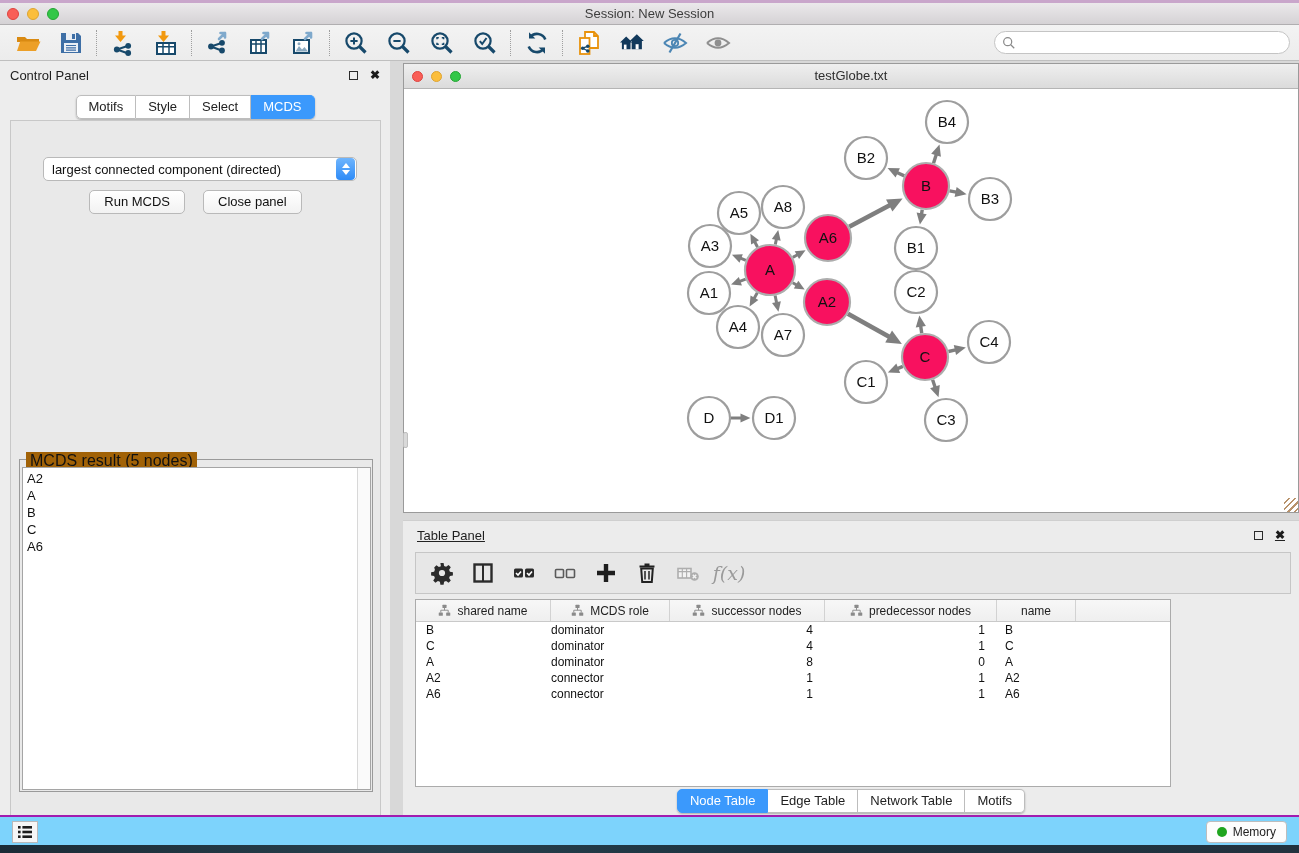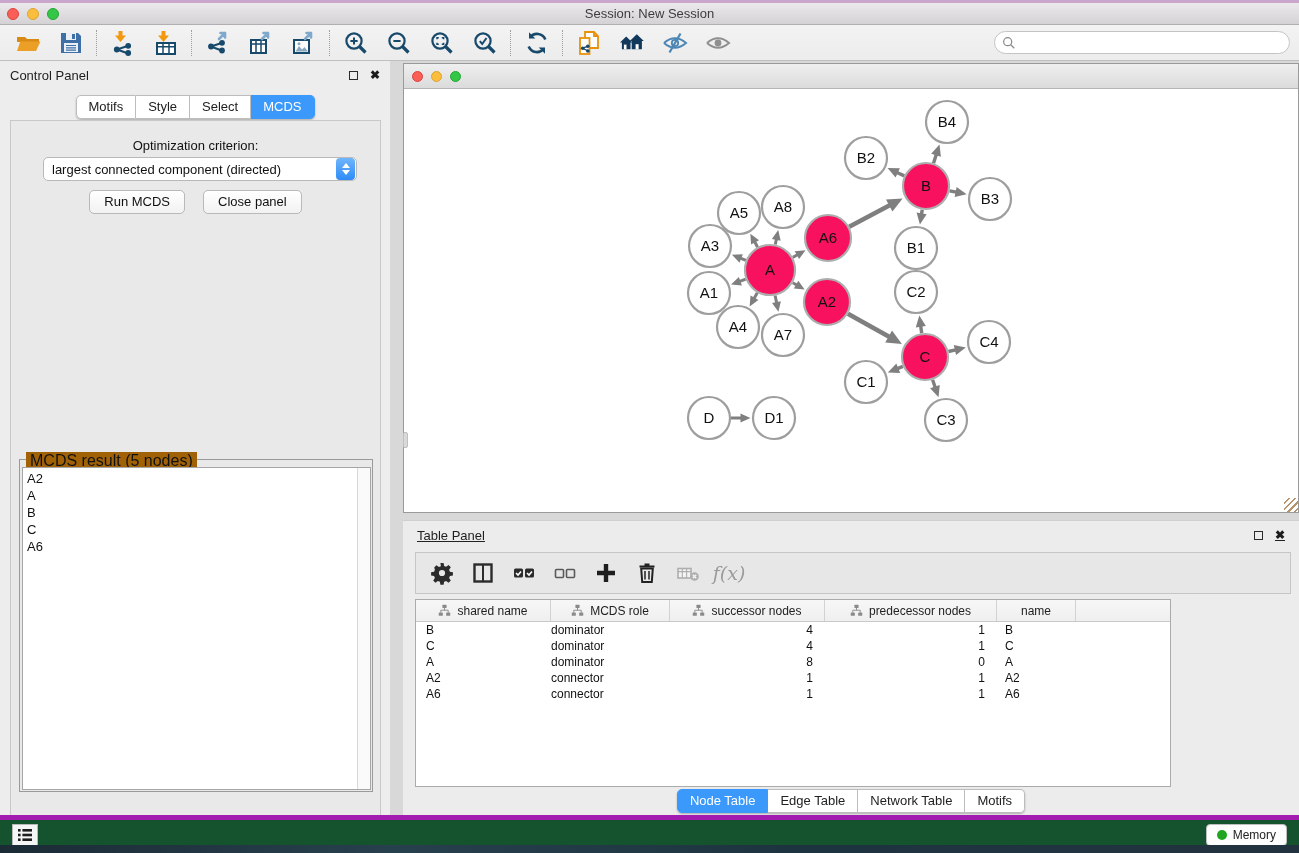--- a/index.html
+++ b/index.html
@@ -90,21 +90,21 @@
     border-right:1px solid #D2D2D2; height:100%; }
   .th svg { width:13px; height:13px; }
   .trow { display:flex; height:16px; align-items:center; }
   .td { font-size:12px; color:#111; white-space:nowrap; overflow:hidden; height:100%; line-height:16px; }
   .td.num { text-align:right; padding-right:12px; }
   .td.first { padding-left:10px; }
   .td.left2 { padding-left:8px; }
   .tp-tabs { position:absolute; left:0; top:268px; width:100%; display:flex; justify-content:center; }
 
   
-  .statusbar { position:absolute; left:0; top:815px; width:1299px; height:30px; background:#14532d; border-top:5px solid #a21caf; }
+  .statusbar { position:absolute; left:0; top:815px; width:1299px; height:30px; background:#7dd3fc; border-top:2px solid #a21caf; }
   .status-list-btn { position:absolute; left:12px; top:4px; width:26px; height:22px; background:#F6F6F6;
     border:1px solid #B9B9B9; display:flex; align-items:center; justify-content:center; cursor:pointer; }
   .memory-btn { position:absolute; right:12px; top:4px; height:22px; background:#FDFDFD; border:1px solid #BDBDBD;
     border-radius:4px; display:flex; align-items:center; gap:6px; padding:0 10px; font-size:12px; cursor:pointer; }
   .memory-dot { width:10px; height:10px; border-radius:50%; background:#1FA51F; }
 
   svg text { font-family:"Liberation Sans",sans-serif; }
 </style>
 </head>
 <body>
@@ -286,21 +286,20 @@
   </div>
   <div class="cp-tabbar">
       <div class="seg-tabs" id="cp-tabs">
         <div class="seg-tab">Motifs</div>
         <div class="seg-tab">Style</div>
         <div class="seg-tab">Select</div>
         <div class="seg-tab active">MCDS</div>
       </div>
     </div>
   <div class="cp-content">
-    <div class="opt-label">Optimization criterion:</div>
     <div class="dropdown">
       <span class="dd-text">largest connected component (directed)</span>
       <span class="dd-spin">
           <i class="up"></i>
           <i class="dn"></i>
         </span>
     </div>
     <div class="cp-buttons">
       <button class="btn">Run MCDS</button>
       <button class="btn">Close panel</button>
@@ -321,20 +320,21 @@
   </div>
 </div>
 
 <div class="net-window">
   <div class="net-titlebar">
     <div class="lights small" style="left:8px;top:7px;">
       <span class="light red"></span>
       <span class="light yellow"></span>
       <span class="light green"></span>
     </div>
+    <div class="title">testGlobe.txt</div>
   </div>
   <div class="net-canvas">
     <svg id="graph-svg" width="894" height="423">
         <defs>
           <marker id="arrow" viewBox="0 0 6 6" refX="0.6" refY="3" markerWidth="4.4" markerHeight="3.6" orient="auto" markerUnits="strokeWidth">
             <path d="M0.2 0.5 L5.7 3 L0.2 5.5 z" fill="#7F7F7F"></path>
           </marker>
         </defs>
         <line x1="341.7" y1="190.2" x2="335.7" y2="192.4" stroke="#7F7F7F" stroke-width="3" marker-end="url(#arrow)"></line>
         <line x1="341.9" y1="171.3" x2="336.5" y2="169.2" stroke="#7F7F7F" stroke-width="3" marker-end="url(#arrow)"></line>

